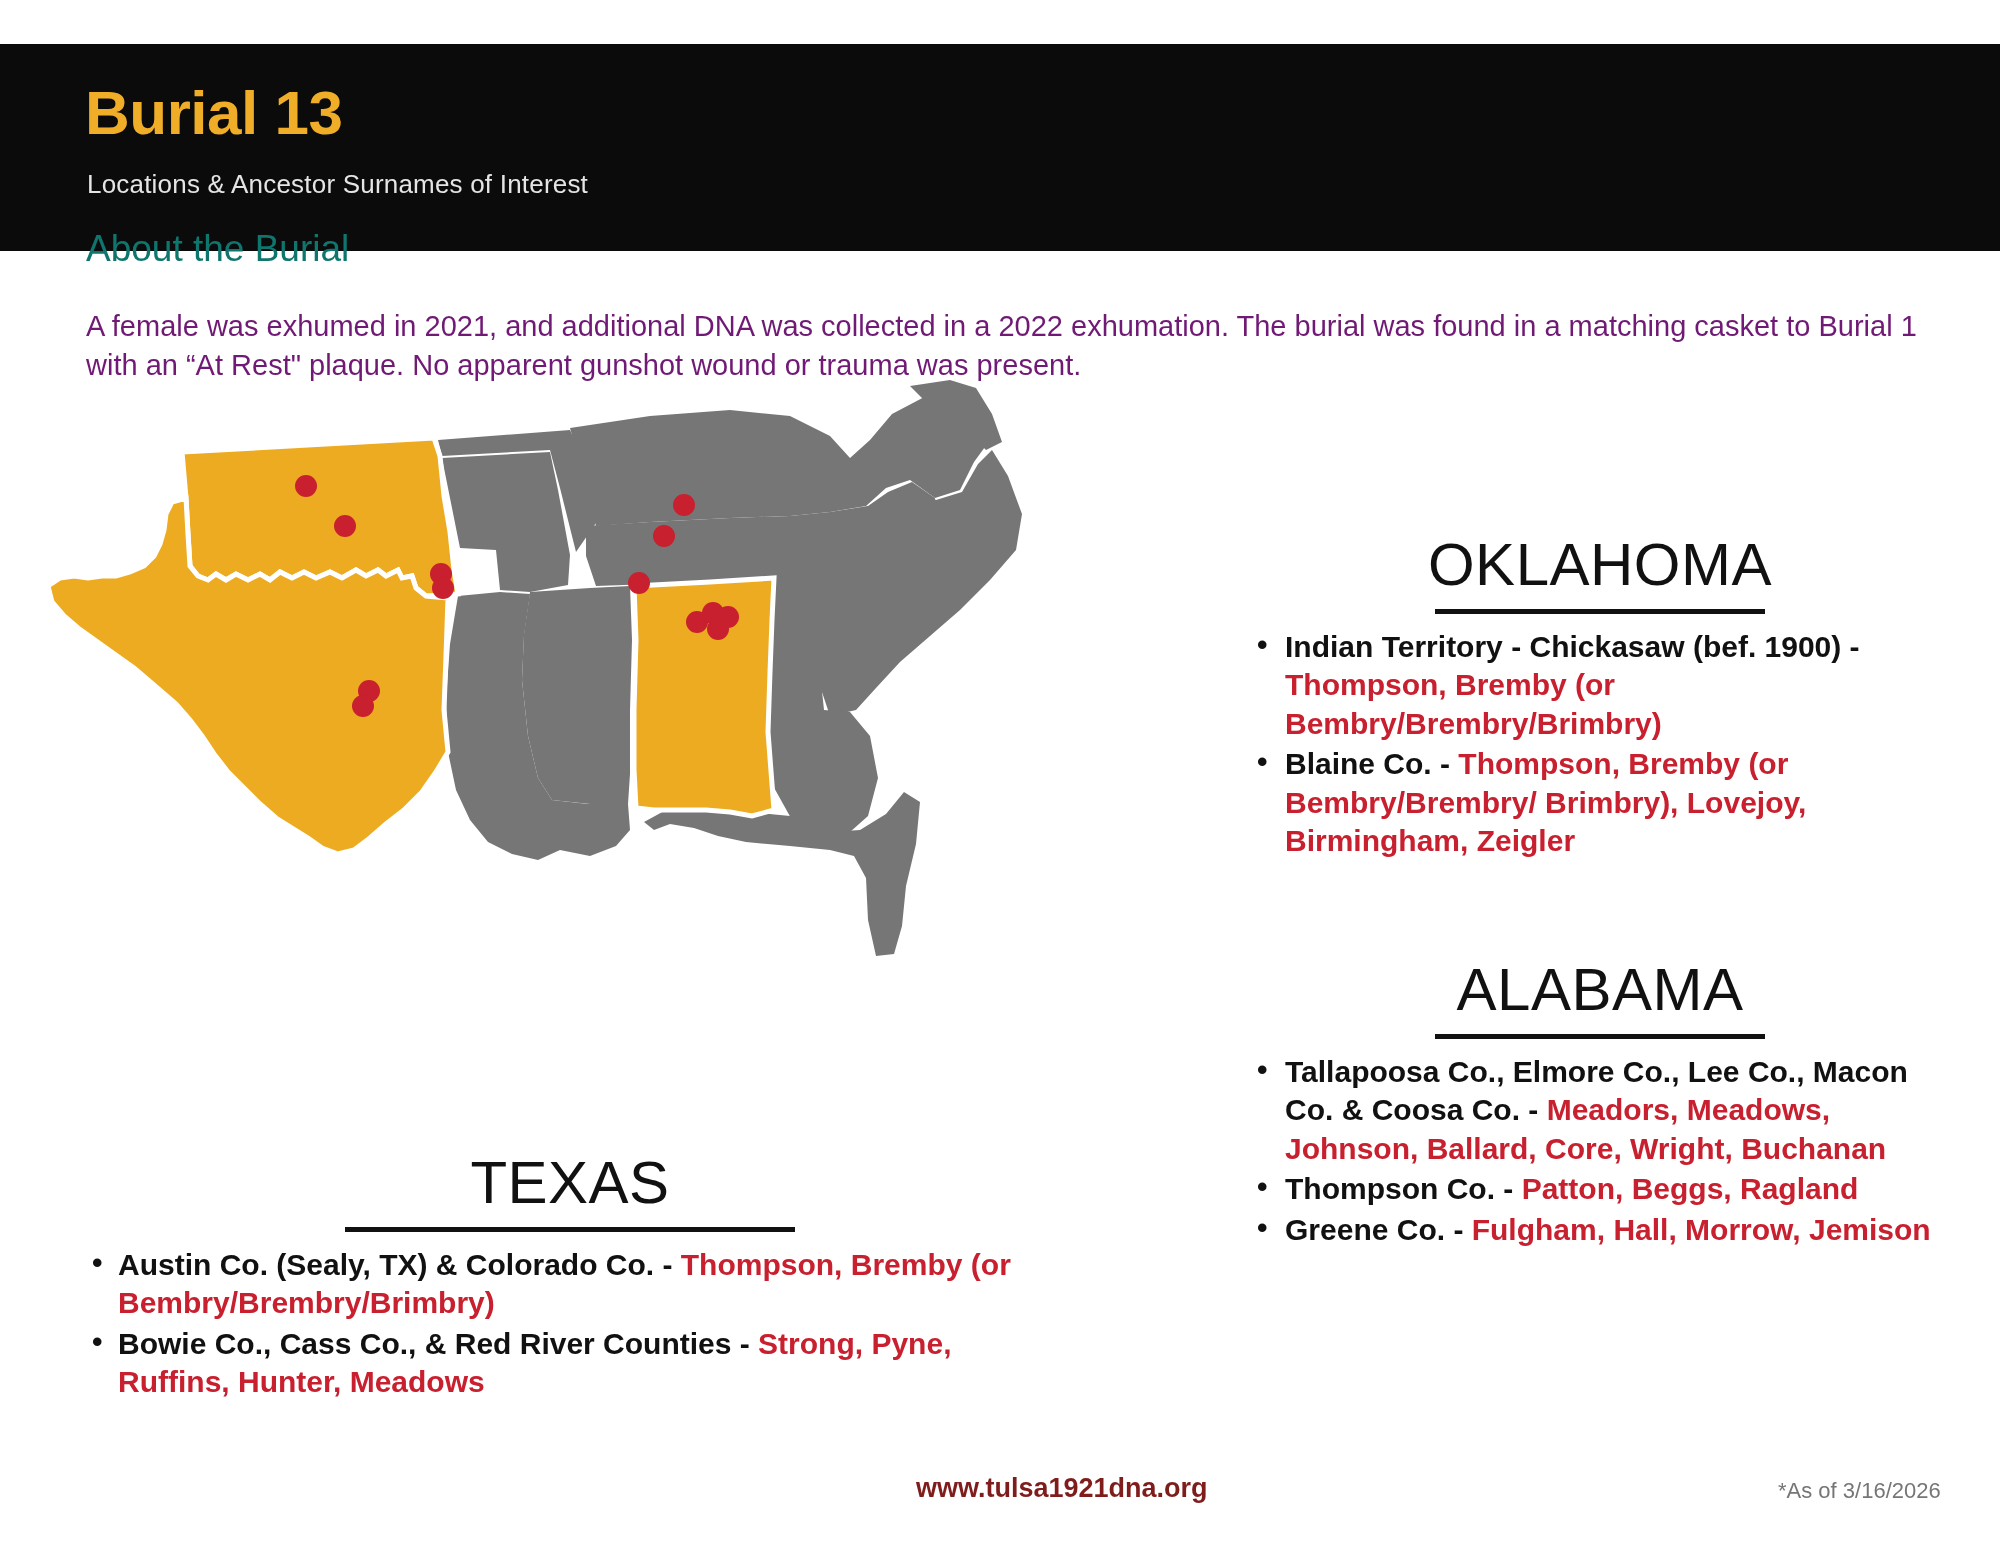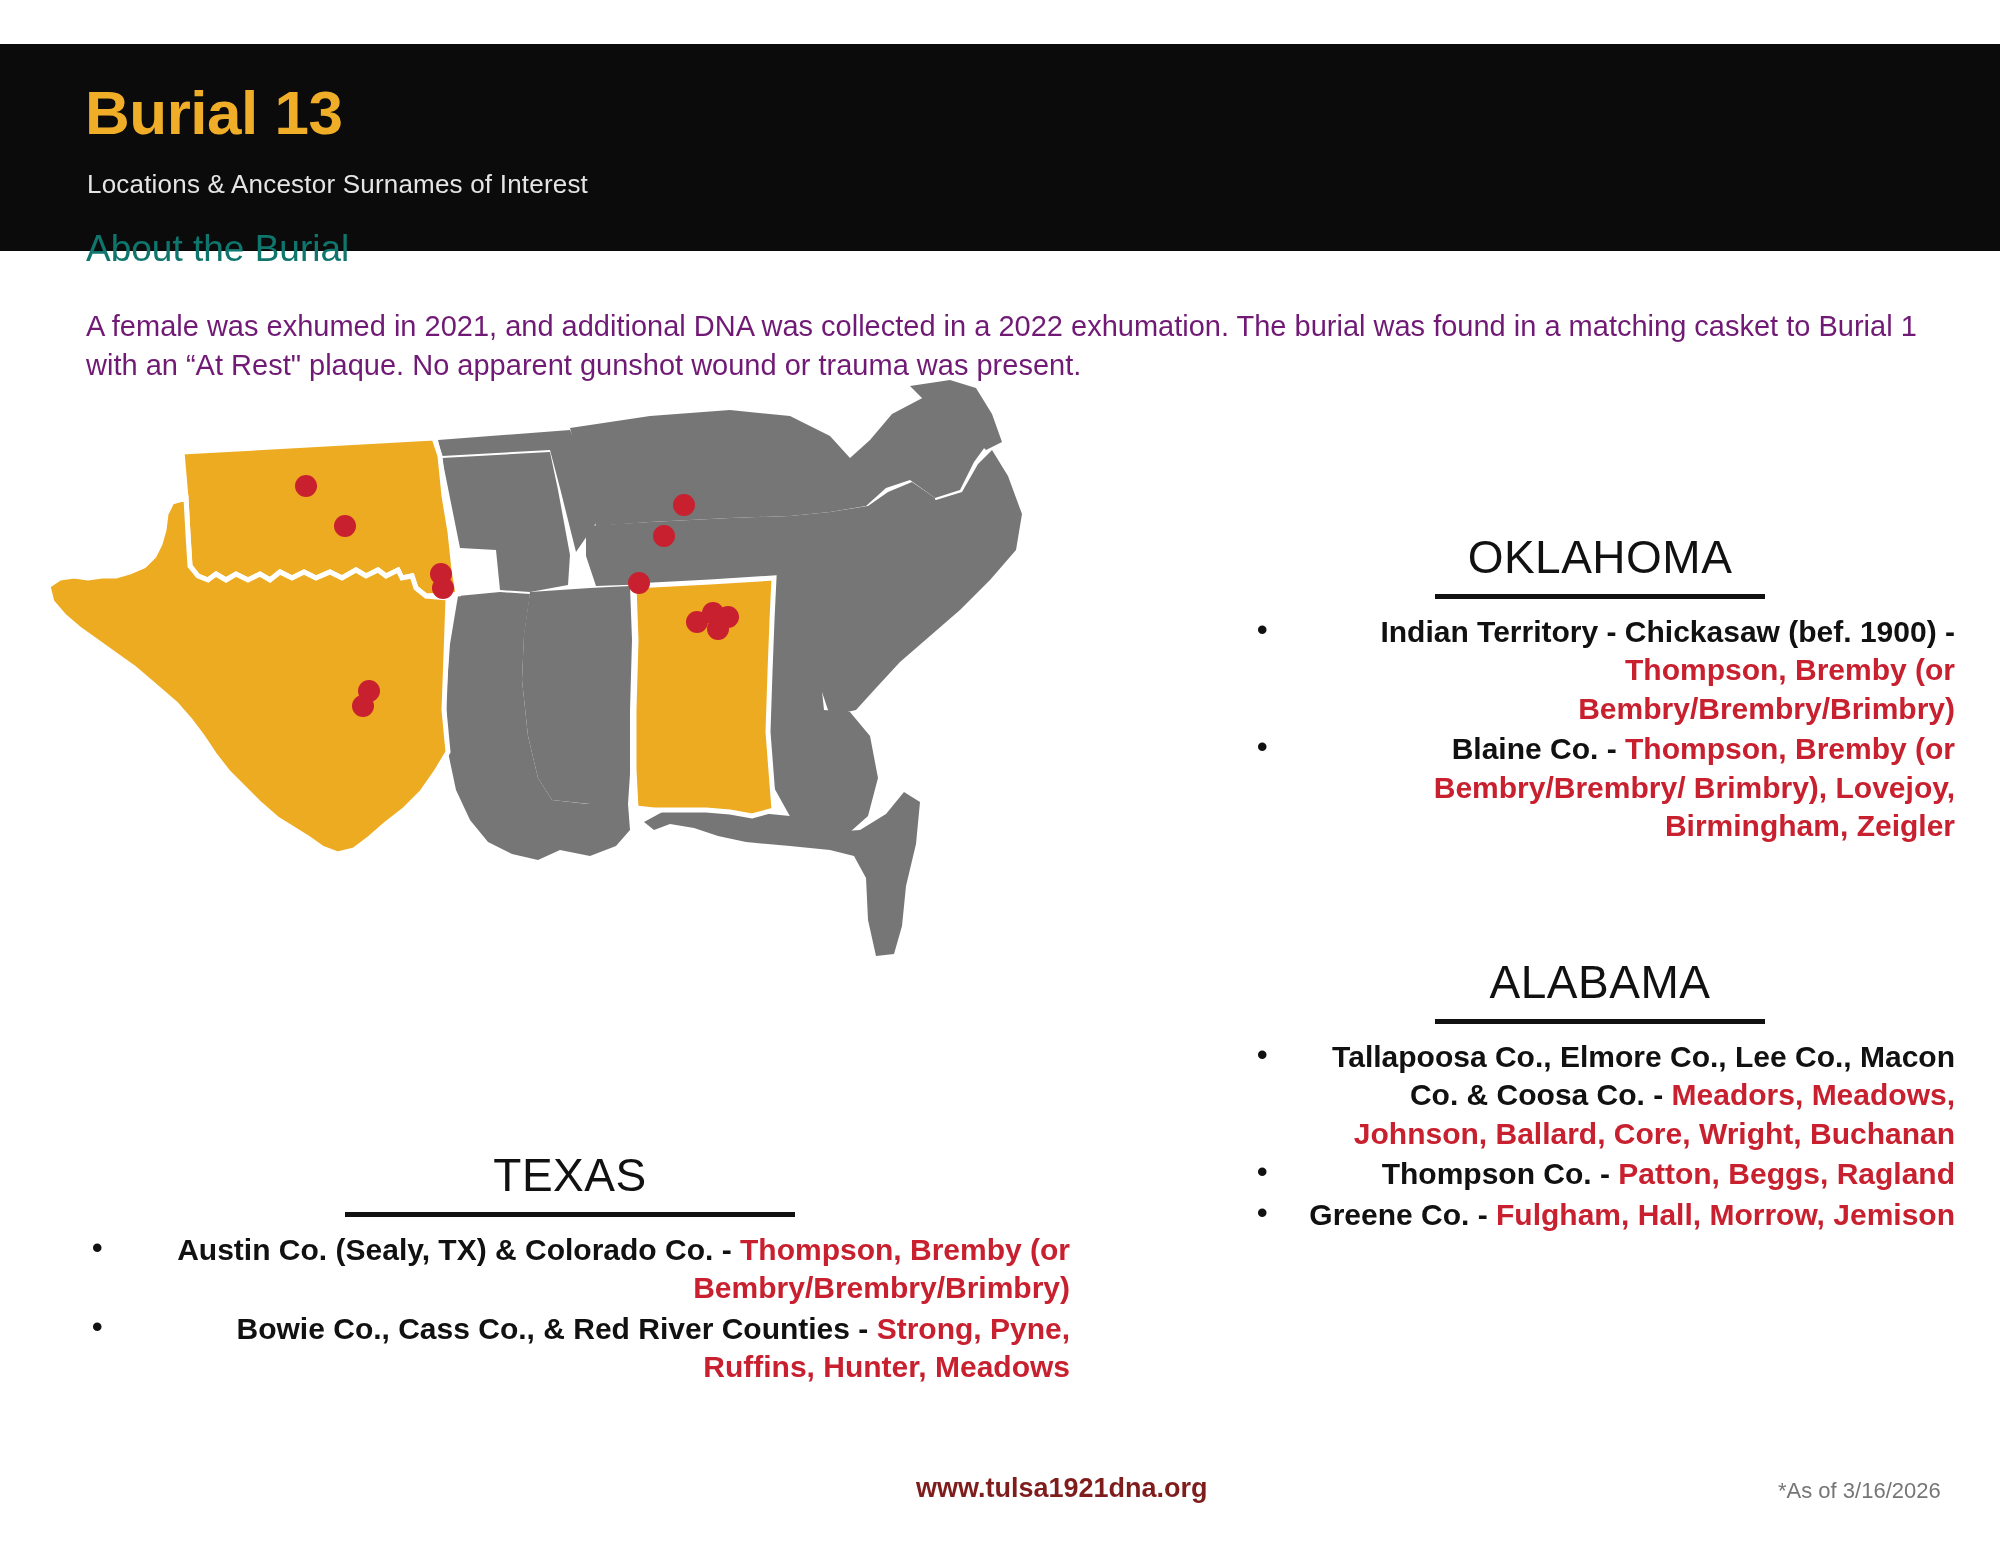--- a/index.html
+++ b/index.html
@@ -68,31 +68,31 @@
     left: 30px; top: 380px;
     width: 1280px;
     height: 720px;
   }
   #map-svg { display: block; width: 1280px; height: 720px; }
 
   
   .state-block { position: absolute; }
   .state-title {
     text-align: center;
-    font-size: 46px;
+    font-size: 60px;
     color: #111111;
     letter-spacing: 0.5px;
     font-weight: 400;
   }
   .state-rule {
     height: 5px;
     background: #111111;
     margin: 10px auto 0 auto;
   }
-  .bullets { margin: 14px 0 0 0; padding: 0; list-style: none; text-align: right; }
+  .bullets { margin: 14px 0 0 0; padding: 0; list-style: none; }
   .bullets li {
     position: relative;
     padding-left: 40px;
     font-size: 30px;
     line-height: 1.28;
     color: #111111;
     font-weight: bold;
     margin-bottom: 2px;
   }
   .bullets li:before {

